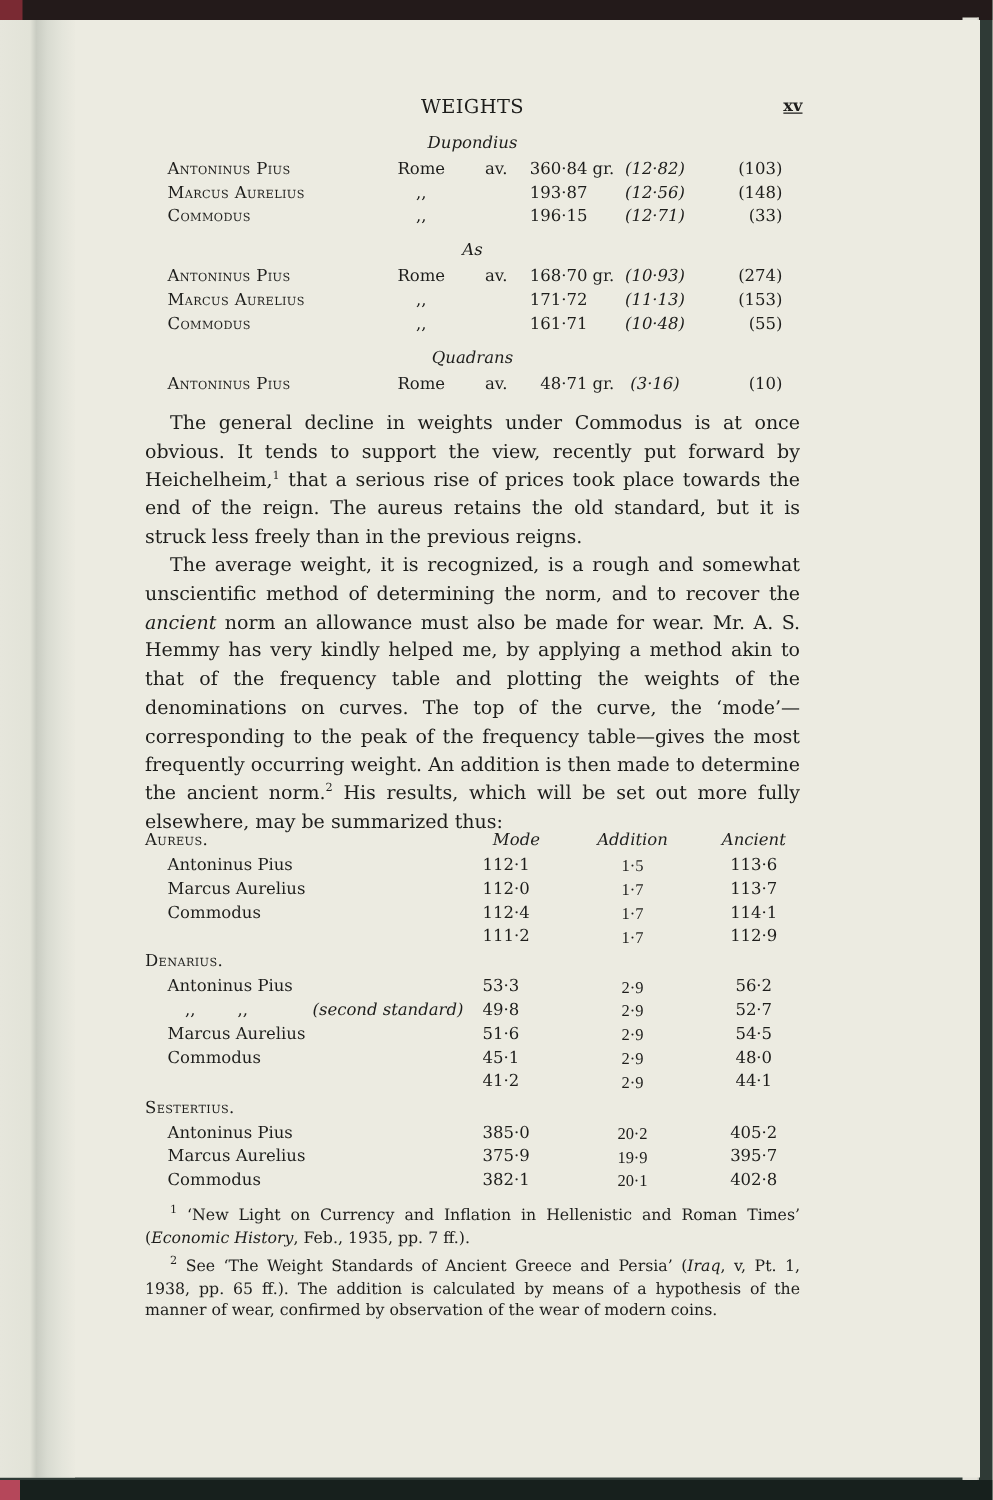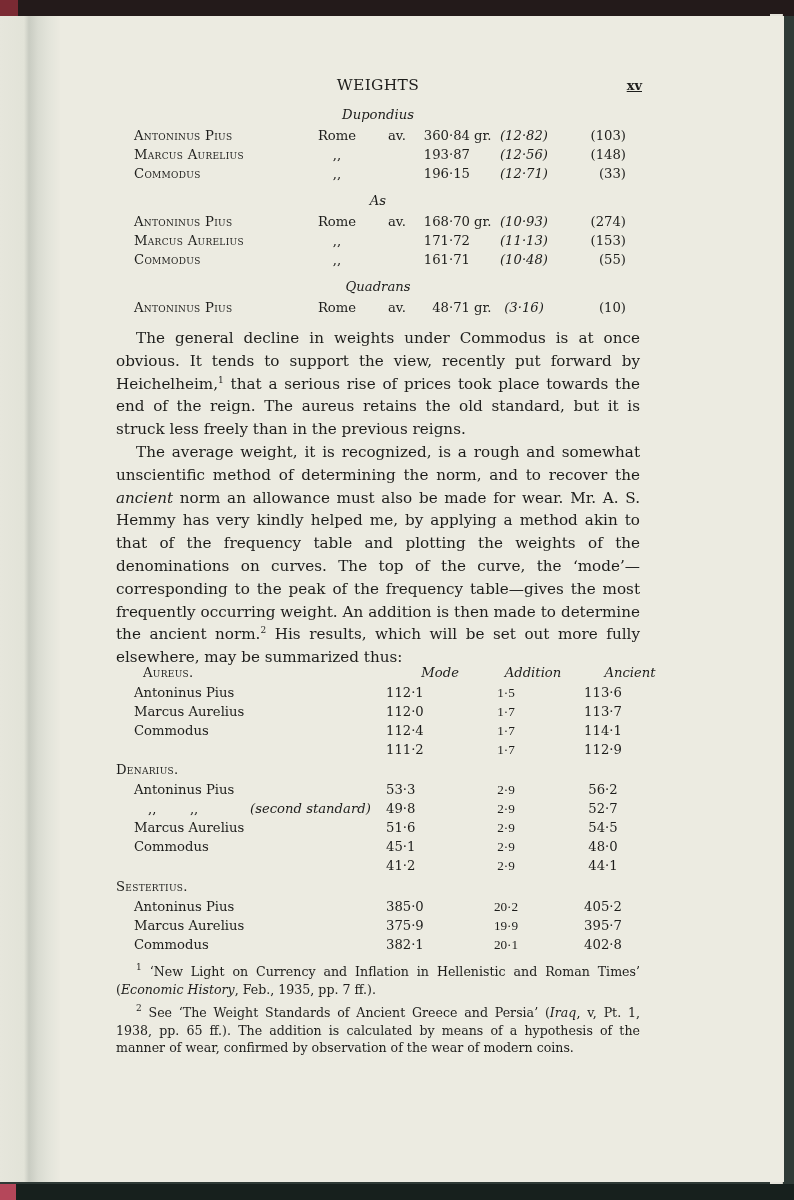--- a/index.html
+++ b/index.html
@@ -36,21 +36,21 @@
     .c-av { left: 272px; }
     .c-wt { left: 304px; width: 50px; text-align: right; }
     .c-gr { left: 358px; }
     .c-g { left: 380px; width: 56px; text-align: center; font-style: italic; }
     .c-n { left: 460px; width: 50px; text-align: right; }
     .it { font-style: italic; }
 
     .para { position: absolute; left: 0; width: 524px; font-size: 15.2px; line-height: 22.8px; text-align: justify; text-indent: 20px; margin: 0; }
     sup { font-size: 9px; vertical-align: 6px; line-height: 0; }
 
-    .nt-head { position: absolute; left: 0; width: 524px; height: 18px; font-size: 13.2px; margin-left: 27px; }
+    .nt-head { position: absolute; left: 0; width: 524px; height: 18px; font-size: 13.2px; }
     .nt-head span { position: absolute; top: 0; white-space: nowrap; }
     .nt-row { position: absolute; left: 0; width: 524px; height: 18px; font-size: 13.2px; }
     .nt-row span { position: absolute; top: 0; white-space: nowrap; }
     .n-grp { left: 0; }
     .n-emp { left: 18px; }
     .n-mode { left: 270px; width: 46px; }
     .n-add { left: 362px; width: 56px; text-align: center; font-family: Liberation Serif, serif; }
     .n-std { left: 462px; width: 50px; text-align: center; }
     .h-mode { left: 256px; width: 60px; text-align: right; font-style: italic; }
     .h-add { left: 350px; width: 80px; text-align: center; font-style: italic; }

